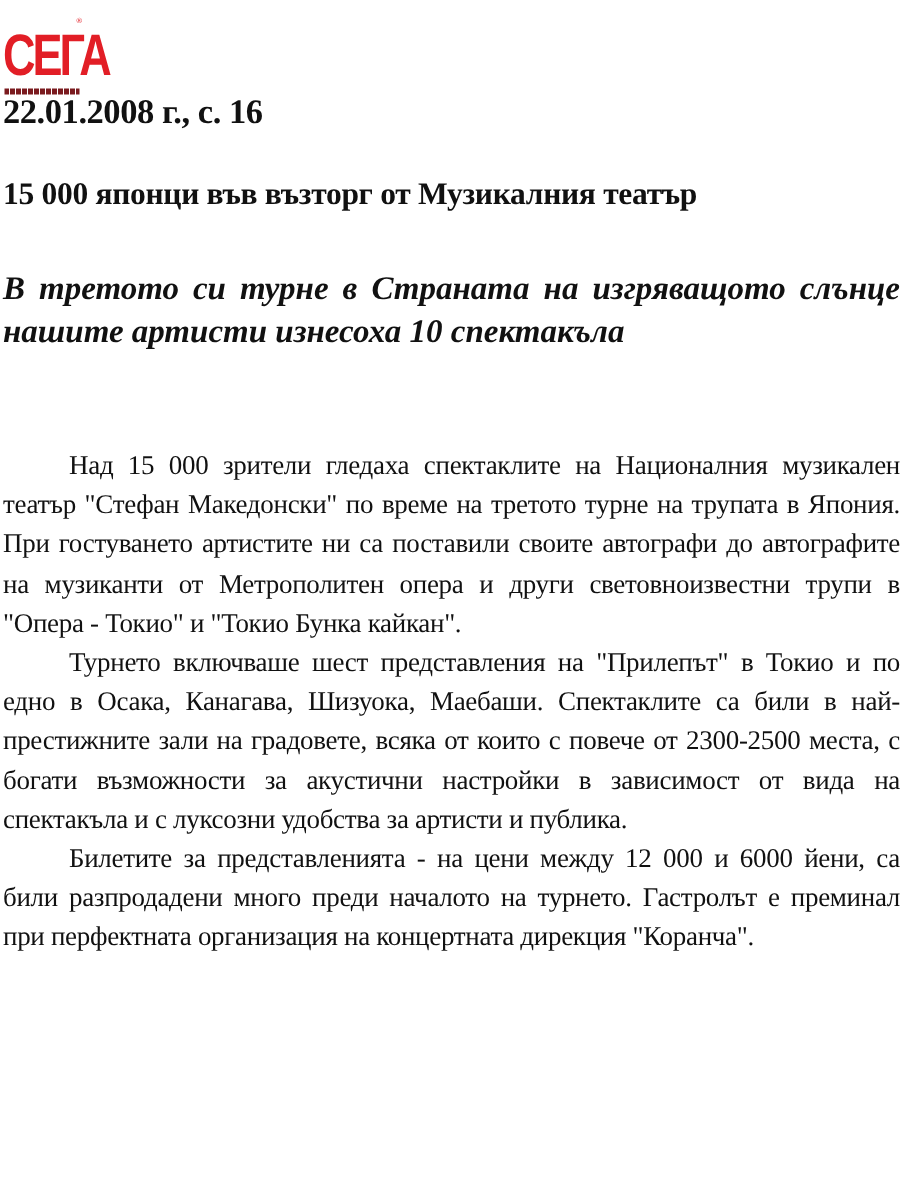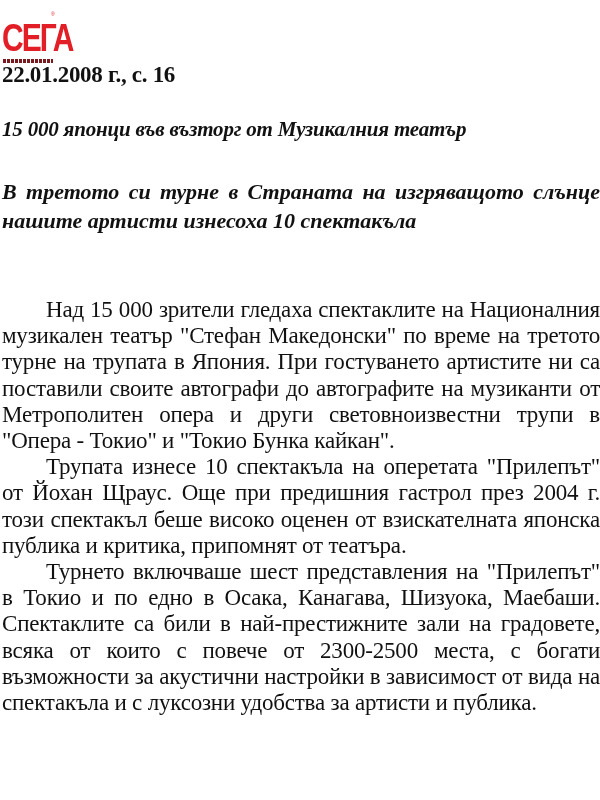--- a/index.html
+++ b/index.html
@@ -81,42 +81,42 @@
     font-size: 22px;
     line-height: 29px;
     text-align: justify;
     text-align-last: left;
   }
   .body {
     position: absolute;
     left: 2px;
     top: 297px;
     width: 598px;
-    font-size: 23px;
+    font-size: 18px;
     line-height: 26.2px;
   }
   .body p {
     margin: 0;
     text-indent: 44px;
     text-align: justify;
     letter-spacing: -0.2px;
   }
 </style>
 </head>
 <body>
 
 <div class="logo">
   <div class="logo-text">СЕГА</div>
   <span class="logo-reg">®</span>
   <div class="logo-bar"></div>
 </div>
 
 <div class="dateline">22.01.2008 г., с. 16</div>
 
-<h1 class="headline" style="margin:0;font-style:italic;">15 000 японци във възторг от Музикалния театър</h1>
+<h1 class="headline" style="margin:0;">15 000 японци във възторг от Музикалния театър</h1>
 
 <h2 class="subheadline" style="margin:0;">В третото си турне в Страната на изгряващото слънце нашите артисти изнесоха 10 спектакъла</h2>
 
 <div class="body">
   <p>Над 15 000 зрители гледаха спектаклите на Националния музикален театър "Стефан Македонски" по време на третото турне на трупата в Япония. При гостуването артистите ни са поставили своите автографи до автографите на музиканти от Метрополитен опера и други световноизвестни трупи в "Опера - Токио" и "Токио Бунка кайкан".</p>
-  <p>Трупата изнесе 10 спектакъла на оперетата "Прилепът" от Йохан Щраус. Още при предишния гастрол през 2004 г. този спектакъл беше високо оценен от взискателната японска публика и критика, припомнят от театъра.</p>
   <p>Турнето включваше шест представления на "Прилепът" в Токио и по едно в Осака, Канагава, Шизуока, Маебаши. Спектаклите са били в най-престижните зали на градовете, всяка от които с повече от 2300-2500 места, с богати възможности за акустични настройки в зависимост от вида на спектакъла и с луксозни удобства за артисти и публика.</p>
+  <p>Билетите за представленията - на цени между 12 000 и 6000 йени, са били разпродадени много преди началото на турнето. Гастролът е преминал при перфектната организация на концертната дирекция "Коранча".</p>
 </div>
 
 </body></html>

